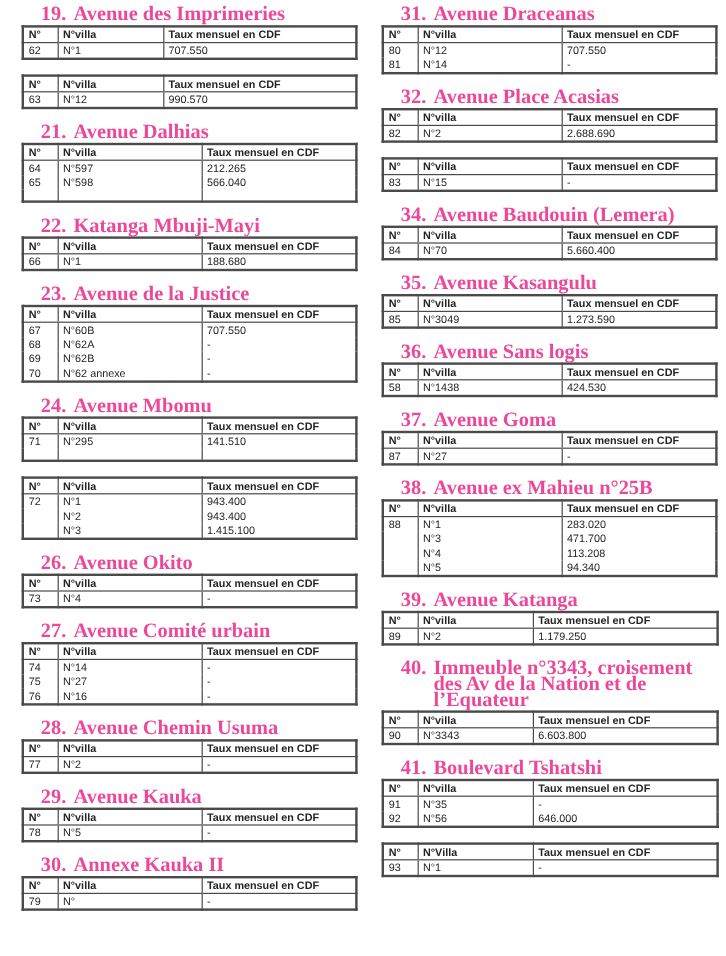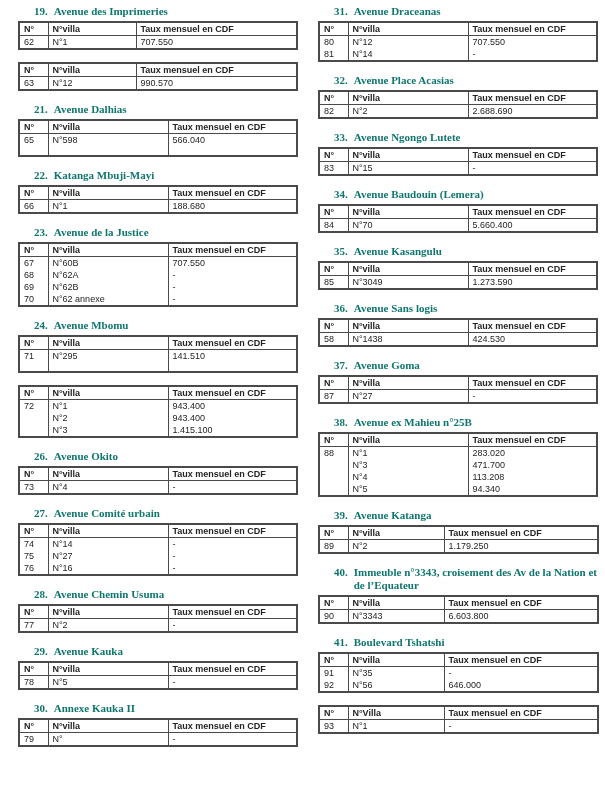--- a/index.html
+++ b/index.html
@@ -19,24 +19,24 @@
     padding: 5px 8px 0 18px;
     gap: 22px;
   }
   .col { width: 278px; flex: none; }
   .col.right { width: 279px; }
 
   .section { margin: 0; }
 
   h3.heading {
     font-family: "Liberation Serif", serif;
-    font-size: 11px;
+    font-size: 17px;
     line-height: 13px;
     font-weight: bold;
-    color: #0f766e;
+    color: #ec4899;
     margin: 0 0 3px 16px;
     display: flex;
     justify-content: flex-end;
   }
   h3.heading .num { flex: none; margin-right: 6px; }
   h3.heading .title { flex: 1 1 auto; }
 
   table.rt {
     border-collapse: collapse;
     width: 100%;
@@ -131,20 +131,25 @@
           </colgroup>
           <thead>
             <tr>
               <th>N°</th>
               <th>N°villa</th>
               <th>Taux mensuel en CDF</th>
             </tr>
           </thead>
           <tbody>
             <tr class="">
+              <td>64</td>
+              <td>N°597</td>
+              <td>212.265</td>
+            </tr>
+            <tr class="">
               <td>65</td>
               <td>N°598</td>
               <td>566.040</td>
             </tr>
             <tr class="blank-row">
               <td></td>
               <td></td>
               <td></td>
             </tr>
           </tbody>
@@ -484,24 +489,20 @@
           <tbody>
             <tr class="">
               <td>82</td>
               <td>N°2</td>
               <td>2.688.690</td>
             </tr>
           </tbody>
         </table>
       </div>
       <div class="section">
-        <h3 class="heading">
-          <span class="num">33.</span>
-          <span class="title">Avenue Ngongo Lutete</span>
-        </h3>
         <table class="rt">
           <colgroup>
             <col style="width: 29px;">
             <col style="width: 120px;">
             <col style="width: 129px;">
           </colgroup>
           <thead>
             <tr>
               <th>N°</th>
               <th>N°villa</th>

